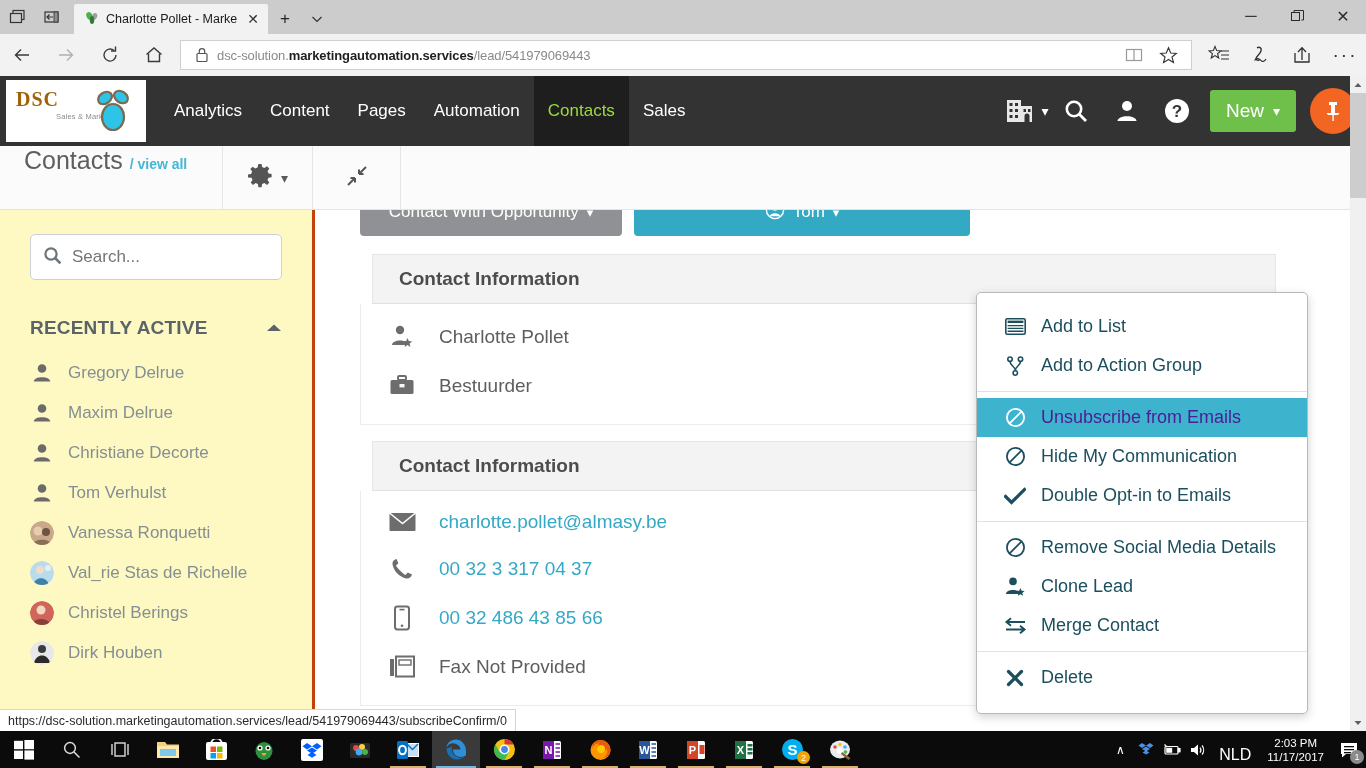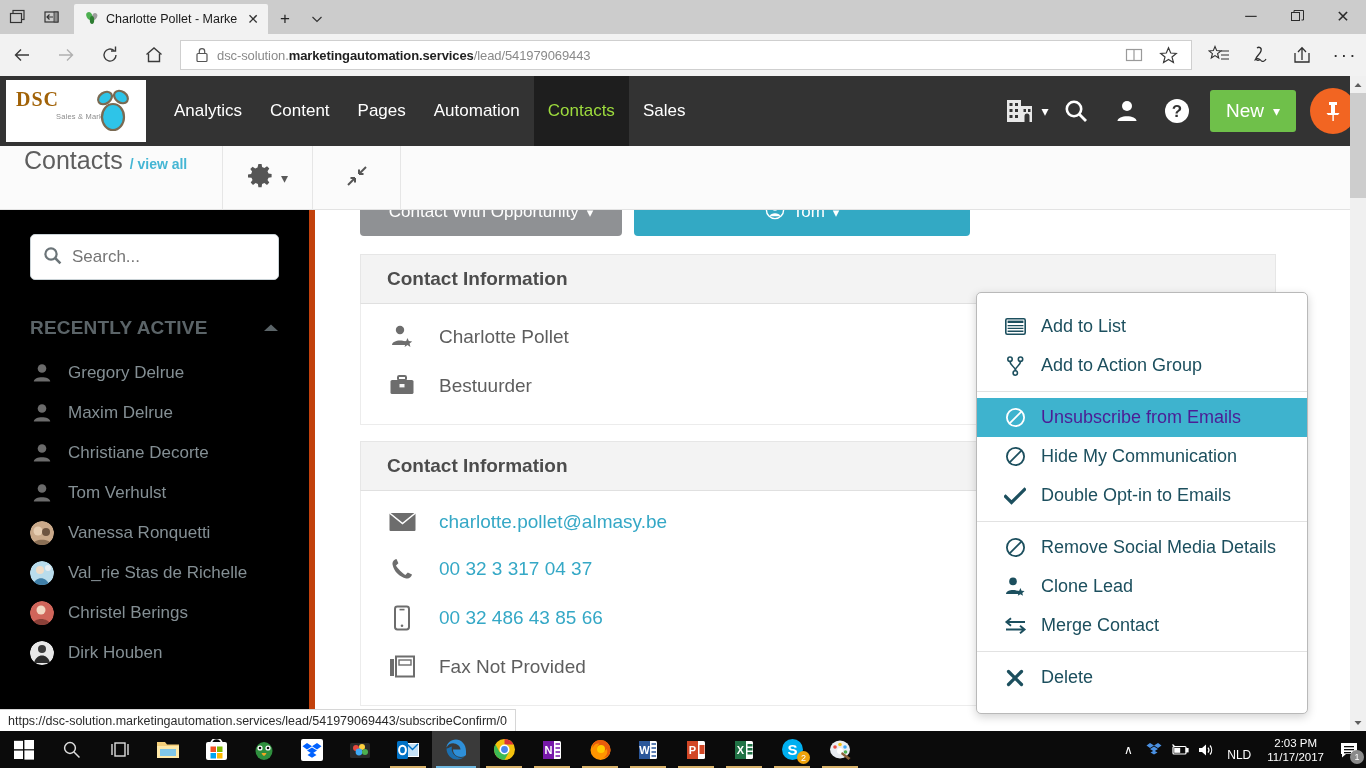--- a/index.html
+++ b/index.html
@@ -102,21 +102,21 @@
   .subhead-cell {
     width: 90px; height: 64px; border-left: 1px solid #e6e6e6;
     display:flex; align-items:center; justify-content:center; gap: 8px; color:#5a5a5a;
   }
   .subhead-cell.wide { width: 88px; }
   .subhead-rest { flex:1 1 auto; height: 64px; border-left: 1px solid #e6e6e6; }
 
   
   .sidebar {
     position:absolute; left:0; top:134px; width: 315px; height: 521px;
-    background:#000000; border-right: 6px solid #c2410c; overflow:hidden;
+    background:#fef9c3; border-right: 3px solid #c2410c; overflow:hidden;
   }
   .searchbox {
     margin: 24px 30px 0 30px; height: 46px; background:#fff;
     border: 1px solid #c9d2d6; border-radius: 5px; display:flex; align-items:center; padding: 0 12px; gap: 10px;
   }
   .search-input { border:none; outline:none; font-size: 17px; color: #9aa3a8; width: 100%; background: transparent; font-family: "Liberation Sans", sans-serif; }
   .ra-head {
     margin: 37px 30px 0 30px; display:flex; align-items:center; justify-content: space-between;
   }
   .ra-title { font-size: 19px; font-weight: 700; color: #5b6468; letter-spacing: 0.2px; }
@@ -136,21 +136,21 @@
   .pill {
     height: 48px; border-radius: 4px; display:flex; align-items:center; justify-content:center; gap: 8px;
     color:#fff; font-size: 17px; padding: 0 18px;
   }
   .pill.gray { background: #8f9194; width: 262px; }
   .pill.teal { background: #33a9c4; width: 336px; }
 
   .card { margin: 0 58px 0 44px; }
   .card-head {
     background: #f3f3f3; border: 1px solid #e6e6e6; border-bottom: 1px solid #e0e0e0;
-    padding: 13px 26px; font-size: 19px; font-weight: 700; color: #4c4c4c;
+    padding: 13px 26px; font-size: 19px; font-weight: 700; color: #4c4c4c; margin-left: 12px;
   }
   .card-body { border: 1px solid #ececec; border-top: none; padding: 8px 0 14px 0; }
   .info-row { display:flex; align-items:center; gap: 22px; padding: 12px 26px; }
   .info-ico { width: 30px; flex: 0 0 30px; display:flex; align-items:center; justify-content:center; color:#6d6d6d; }
   .info-text { font-size: 19px; color: #5e5e5e; }
   .info-text.link { color: #35a8c6; }
 
   
   .menu {
     position:absolute; left: 976px; top: 216px; width: 332px; background:#fff;
@@ -186,21 +186,21 @@
   }
   .inner-thumb { position:absolute; left:1px; width: 14px; background:#c6c6c6; border-radius: 0; }
 
   
   .taskbar { position:absolute; left:0; top: 731px; width: 1366px; height: 37px; background: #0b0b0b; display:flex; align-items:center; }
   .tb-item { width: 48px; height: 37px; display:flex; align-items:center; justify-content:center; position: relative; }
   .tb-item.active { background: #3a3a3a; }
   .tb-item.active::after { content:''; position:absolute; left:4px; right:4px; bottom:0; height:2px; background:#6fb8e0; }
   .tray { position:absolute; right: 0; top:0; height: 37px; display:flex; align-items:center; color:#fff; }
   .tray-ico { width: 26px; height: 37px; display:flex; align-items:center; justify-content:center; }
-  .tray-lang { font-size: 12px; padding: 0 8px; color: #fff; margin-top: 11px; }
+  .tray-lang { font-size: 16px; padding: 0 8px; color: #fff; margin-top: 11px; }
   .tray-clock { font-size: 11.5px; line-height: 14px; text-align: center; padding: 0 8px; color: #fff; }
   .tray-action { width: 34px; height: 37px; display:flex; align-items:center; justify-content:center; position: relative; }
   .badge {
     position:absolute; right: 2px; bottom: 4px; background: #8a8a8a; color:#fff;
     font-size: 9px; border-radius: 50%; width: 14px; height: 14px; display:flex; align-items:center; justify-content:center;
   }
   .sk-badge {
     position:absolute; right: 6px; bottom: 4px; background: #f0a30a; color:#fff;
     font-size: 9px; border-radius: 50%; width: 13px; height: 13px; display:flex; align-items:center; justify-content:center;
   }

